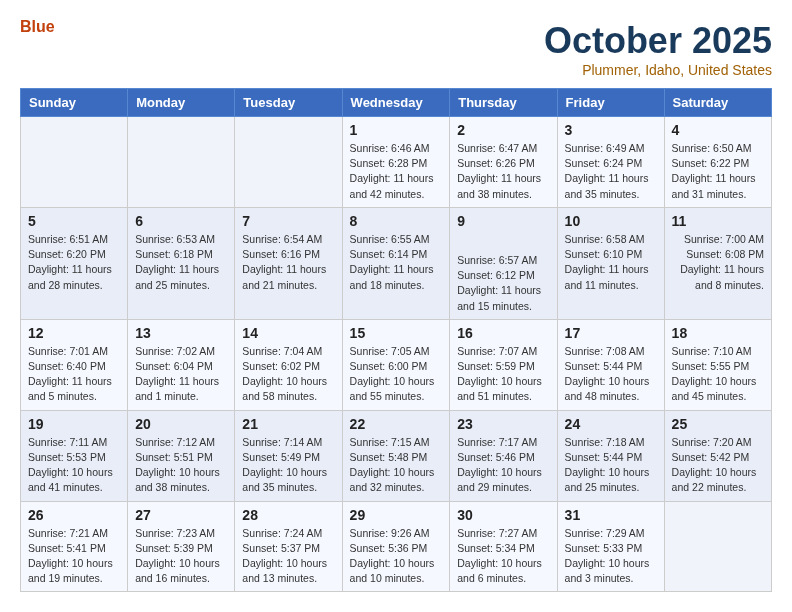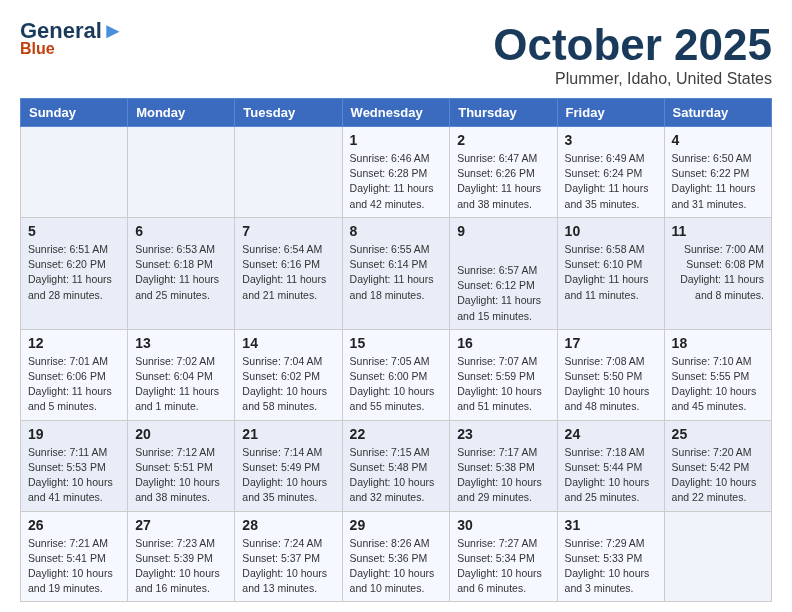--- a/index.html
+++ b/index.html
@@ -33,27 +33,27 @@
     .logo-sub {
       color: #c2410c;
       font-size: 16px;
       font-weight: bold;
       margin-top: -2px;
     }
     .title-area {
       text-align: right;
     }
     .month-title {
-      font-size: 44px;
+      font-size: 36px;
       color: #1a3a5c;
       font-weight: bold;
     }
     .location {
-      font-size: 16px;
-      color: #404040;
+      font-size: 14px;
+      color: #a16207;
     }
     .calendar {
       width: 100%;
       border-collapse: collapse;
       border: 1px solid #ccc;
     }
     .calendar th {
       background: #3a6bbf;
       color: #fff;
       text-align: left;
@@ -90,23 +90,20 @@
     }
     .empty {
       background: #f0f3fa !important;
     }
   </style>
 </head>
 <body>
 
 <div class="header">
   <div class="logo">
-    <div style="display:flex;align-items:center;gap:2px;">
-      <span class="logo-text">General<span>►</span></span>
-    </div>
     <span class="logo-sub">Blue</span>
   </div>
   <div class="title-area">
     <div class="month-title">October 2025</div>
     <div class="location">Plummer, Idaho, United States</div>
   </div>
 </div>
 
 <table class="calendar">
   <thead>
@@ -202,21 +199,21 @@
           <div class="day-info" style="white-space: pre-line; text-align: right;">Sunrise: 7:00 AM
 Sunset: 6:08 PM
 Daylight: 11 hours
 and 8 minutes.</div>
         </td>
       </tr>
       <tr>
         <td>
           <div class="day-num">12</div>
           <div class="day-info" style="white-space: pre-line;">Sunrise: 7:01 AM
-Sunset: 6:06 PM
+Sunset: 6:40 PM
 Daylight: 11 hours
 and 5 minutes.</div>
         </td>
         <td>
           <div class="day-num">13</div>
           <div class="day-info" style="white-space: pre-line;">Sunrise: 7:02 AM
 Sunset: 6:04 PM
 Daylight: 11 hours
 and 1 minute.</div>
         </td>
@@ -237,21 +234,21 @@
         <td>
           <div class="day-num">16</div>
           <div class="day-info" style="white-space: pre-line;">Sunrise: 7:07 AM
 Sunset: 5:59 PM
 Daylight: 10 hours
 and 51 minutes.</div>
         </td>
         <td>
           <div class="day-num">17</div>
           <div class="day-info" style="white-space: pre-line;">Sunrise: 7:08 AM
-Sunset: 5:50 PM
+Sunset: 5:44 PM
 Daylight: 10 hours
 and 48 minutes.</div>
         </td>
         <td>
           <div class="day-num">18</div>
           <div class="day-info" style="white-space: pre-line;">Sunrise: 7:10 AM
 Sunset: 5:55 PM
 Daylight: 10 hours
 and 45 minutes.</div>
         </td>
@@ -281,21 +278,21 @@
         <td>
           <div class="day-num">22</div>
           <div class="day-info" style="white-space: pre-line;">Sunrise: 7:15 AM
 Sunset: 5:48 PM
 Daylight: 10 hours
 and 32 minutes.</div>
         </td>
         <td>
           <div class="day-num">23</div>
           <div class="day-info" style="white-space: pre-line;">Sunrise: 7:17 AM
-Sunset: 5:38 PM
+Sunset: 5:46 PM
 Daylight: 10 hours
 and 29 minutes.</div>
         </td>
         <td>
           <div class="day-num">24</div>
           <div class="day-info" style="white-space: pre-line;">Sunrise: 7:18 AM
 Sunset: 5:44 PM
 Daylight: 10 hours
 and 25 minutes.</div>
         </td>
@@ -324,21 +321,21 @@
         </td>
         <td>
           <div class="day-num">28</div>
           <div class="day-info" style="white-space: pre-line;">Sunrise: 7:24 AM
 Sunset: 5:37 PM
 Daylight: 10 hours
 and 13 minutes.</div>
         </td>
         <td>
           <div class="day-num">29</div>
-          <div class="day-info" style="white-space: pre-line;">Sunrise: 8:26 AM
+          <div class="day-info" style="white-space: pre-line;">Sunrise: 9:26 AM
 Sunset: 5:36 PM
 Daylight: 10 hours
 and 10 minutes.</div>
         </td>
         <td>
           <div class="day-num">30</div>
           <div class="day-info" style="white-space: pre-line;">Sunrise: 7:27 AM
 Sunset: 5:34 PM
 Daylight: 10 hours
 and 6 minutes.</div>

